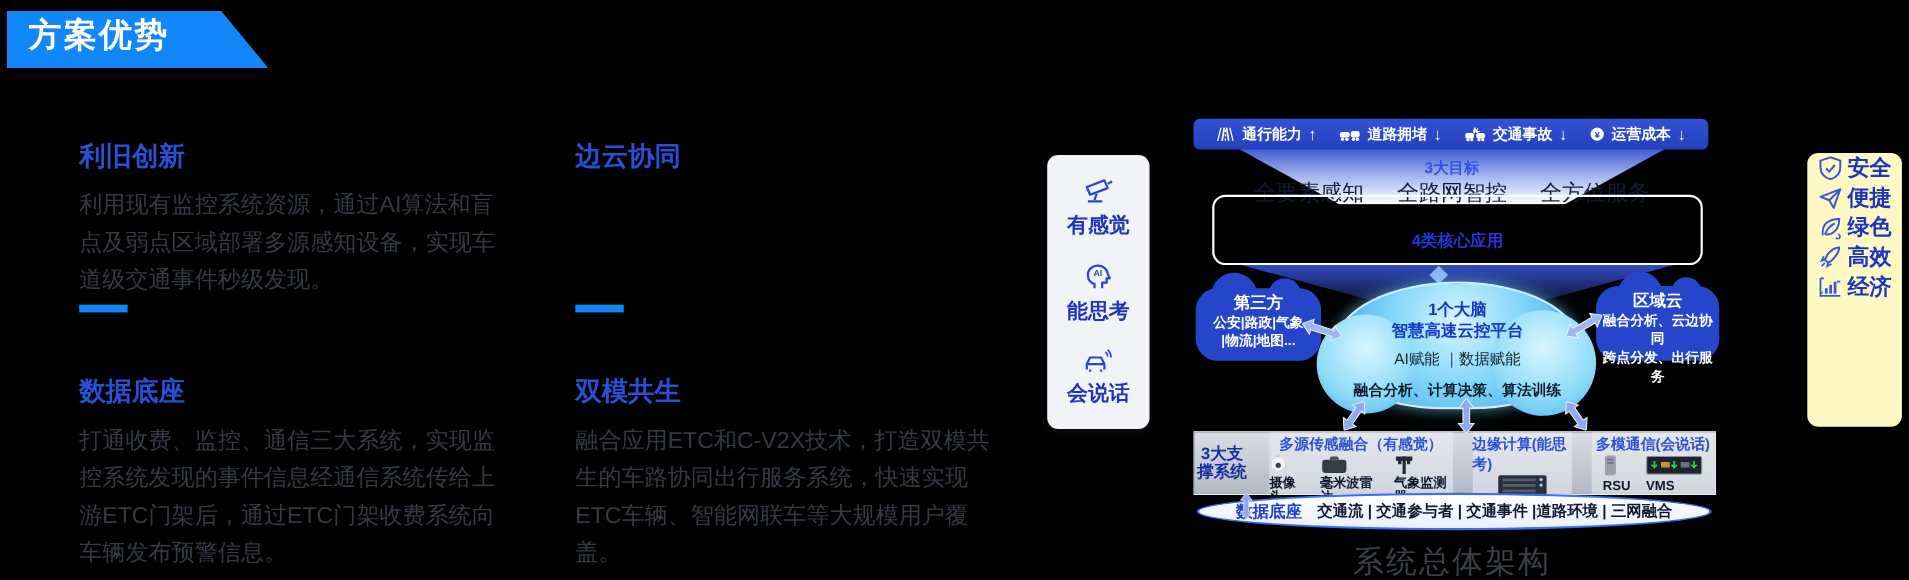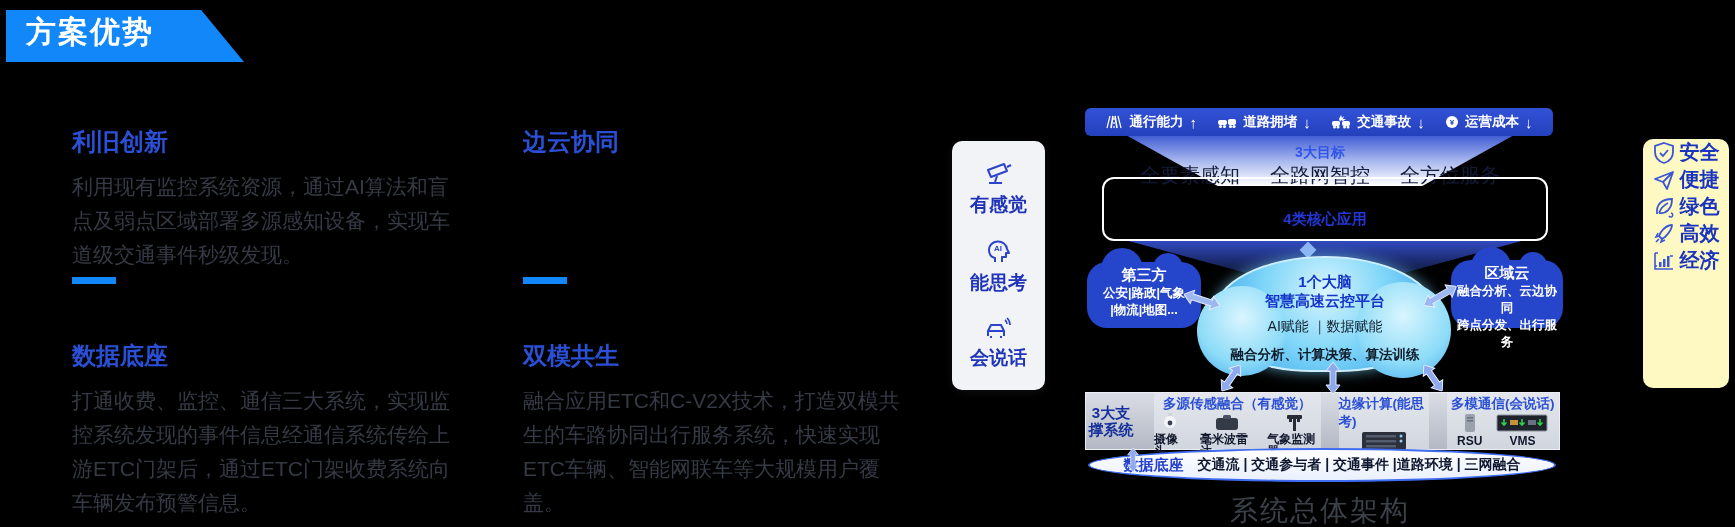--- a/index.html
+++ b/index.html
@@ -74,21 +74,21 @@
   .arrow-svg{position:absolute;z-index:6;}
 
   .support-panel{left:0;top:292px;width:475px;height:58px;
                  background:linear-gradient(#dadde4,#b3b8c4);border:1px solid #eceef4;
                  display:flex;gap:2px;z-index:4;box-sizing:border-box;}
   .sp-label{width:50px;display:flex;flex-direction:column;justify-content:center;align-items:center;
             font-size:15px;font-weight:bold;color:#16309d;line-height:17px;}
   .sp-col{background:rgba(235,238,244,.55);flex:1;display:flex;flex-direction:column;align-items:center;padding:2px 0 1px 0;margin-left:16px;}
   .sp-col-title{font-size:13.5px;font-weight:bold;color:#2b50d4;}
   .dev-row{display:flex;flex:1;align-items:flex-end;gap:14px;justify-content:center;}
-  .dev{display:flex;flex-direction:column;align-items:center;gap:2px;}
+  .dev{display:flex;flex-direction:column;gap:2px;}
   .dev .lbl{font-size:12px;font-weight:bold;color:#12182c;line-height:12px;padding-bottom:2px;}
 
   .data-ellipse{left:3px;top:348px;width:468px;height:34px;border-radius:50%;
                 background:linear-gradient(#ffffff,#e9f0ff);border:2px solid #3f6cf0;
                 display:flex;align-items:center;justify-content:center;gap:14px;z-index:5;box-sizing:border-box;}
   .de-label{font-size:15px;font-weight:bold;color:#2340cc;}
   .de-items{font-size:14px;font-weight:bold;color:#101831;}
   .arch-caption{left:0;top:392px;width:470px;text-align:center;font-size:28px;color:#3c4048;letter-spacing:2px;}
 </style>
 </head>

